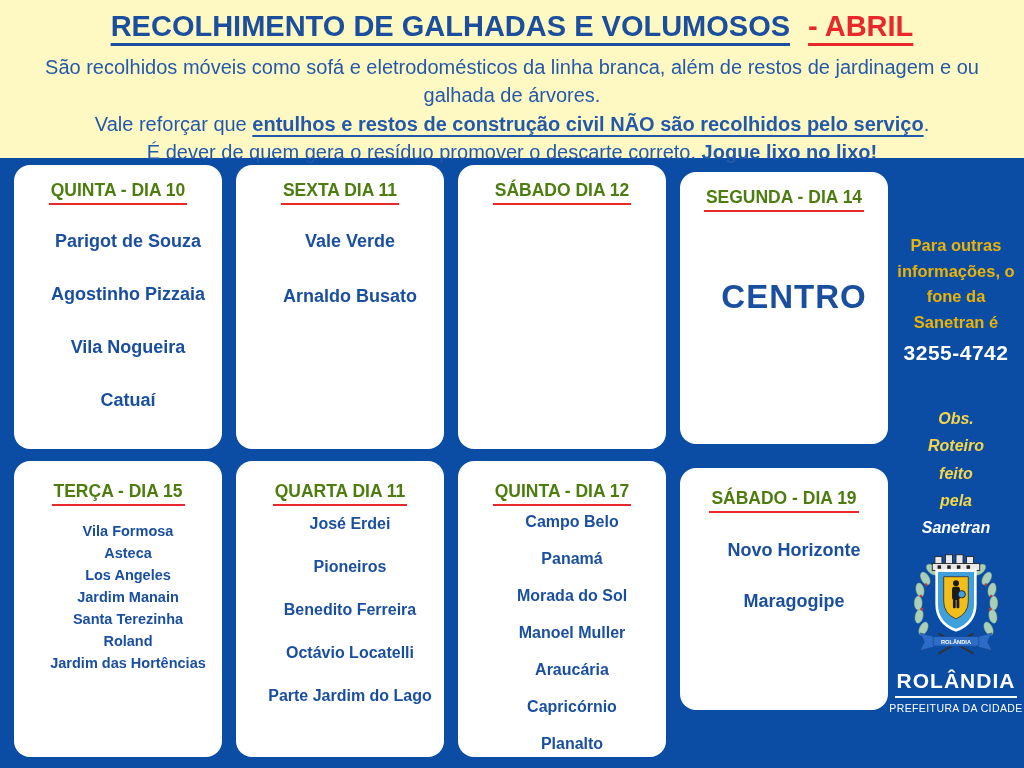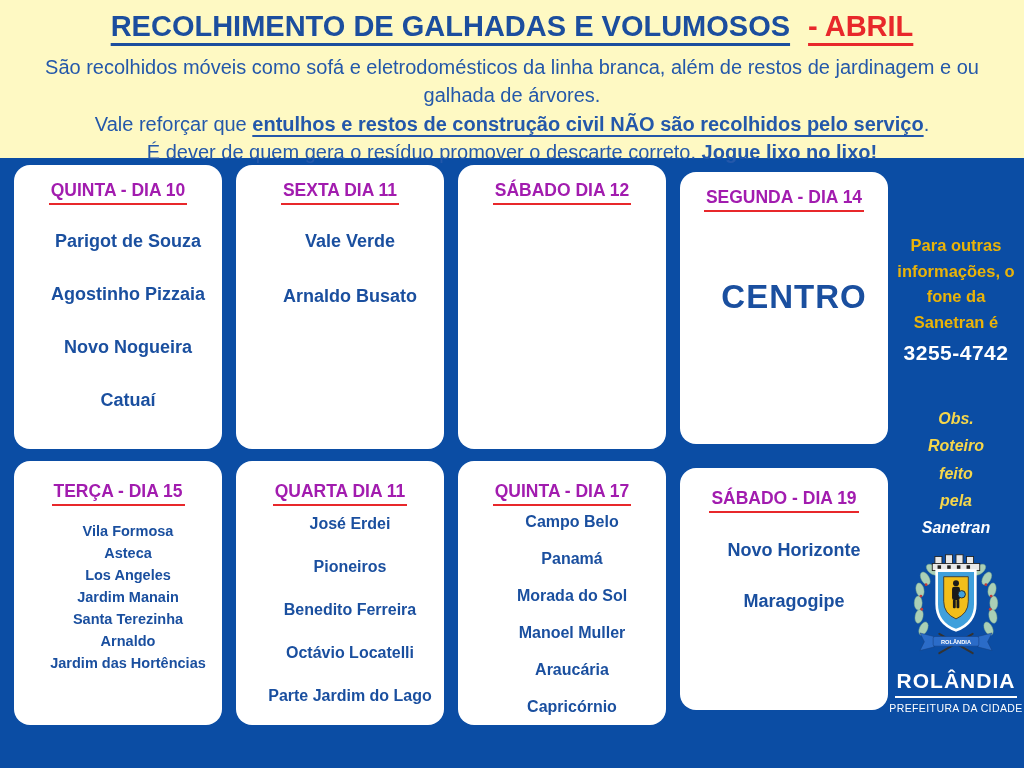--- a/index.html
+++ b/index.html
@@ -30,28 +30,28 @@
 
   
   .board { flex:1; display:flex; box-sizing:border-box; padding:7px 0 0 14px; }
   .cards-col { width:874px; flex:none; display:flex; flex-direction:column; gap:12px; }
   .card-row { display:flex; gap:14px; }
   .card {
     flex:1; background:#FFFFFF; border-radius:16px; box-sizing:border-box;
     text-align:center; overflow:hidden;
   }
   .r1 .card { height:284px; }
-  .r2 .card { height:264px; }
+  .r2 .card { height:296px; }
   .card.offset { height:272px; margin-top:7px; }
   .r2 .card.offset { height:242px; margin-top:7px; }
 
   .day-wrap { margin-top:15px; }
   .r2 .day-wrap { margin-top:20px; }
   .day {
-    display:inline-block; color:#a21caf; font-weight:bold; font-size:17.5px;
+    display:inline-block; color:#4d7c0f; font-weight:bold; font-size:17.5px;
     border-bottom:2.5px solid #E8282B; padding:0 2px 2px;
   }
   .items { display:flex; flex-direction:column; align-items:center; color:#1A4F9F; font-weight:bold;margin-left:20px; }
   .item { white-space:nowrap; }
 
   .c0 .items { margin-top:26px; gap:32px; font-size:18px; }
   .c1 .items { margin-top:26px; gap:34px; font-size:18px; }
   .c2 .items { margin-top:26px; gap:31px; font-size:18px; }
   .c3 .items { margin-top:66px; } .c3 .item { font-size:33px; letter-spacing:1px; }
   .c4 .items { margin-top:17px; gap:6px; font-size:14.5px; }
@@ -92,21 +92,21 @@
 
     <div class="cards-col">
 
       <div class="card-row r1">
 
         <section class="card c0">
           <div class="day-wrap"><span class="day">QUINTA - DIA 10</span></div>
           <div class="items">
             <div class="item">Parigot de Souza</div>
             <div class="item">Agostinho Pizzaia</div>
-            <div class="item">Novo Nogueira</div>
+            <div class="item">Vila Nogueira</div>
             <div class="item">Catuaí</div>
           </div>
         </section>
 
         <section class="card c1">
           <div class="day-wrap"><span class="day">SEXTA DIA 11</span></div>
           <div class="items">
             <div class="item">Vale Verde</div>
             <div class="item">Arnaldo Busato</div>
           </div>
@@ -128,21 +128,21 @@
       <div class="card-row r2">
 
         <section class="card c4">
           <div class="day-wrap"><span class="day">TERÇA - DIA 15</span></div>
           <div class="items">
             <div class="item">Vila Formosa</div>
             <div class="item">Asteca</div>
             <div class="item">Los Angeles</div>
             <div class="item">Jardim Manain</div>
             <div class="item">Santa Terezinha</div>
-            <div class="item">Arnaldo</div>
+            <div class="item">Roland</div>
             <div class="item">Jardim das Hortências</div>
           </div>
         </section>
 
         <section class="card c5">
           <div class="day-wrap"><span class="day">QUARTA  DIA 11</span></div>
           <div class="items">
             <div class="item">José Erdei</div>
             <div class="item">Pioneiros</div>
             <div class="item">Benedito Ferreira</div>

